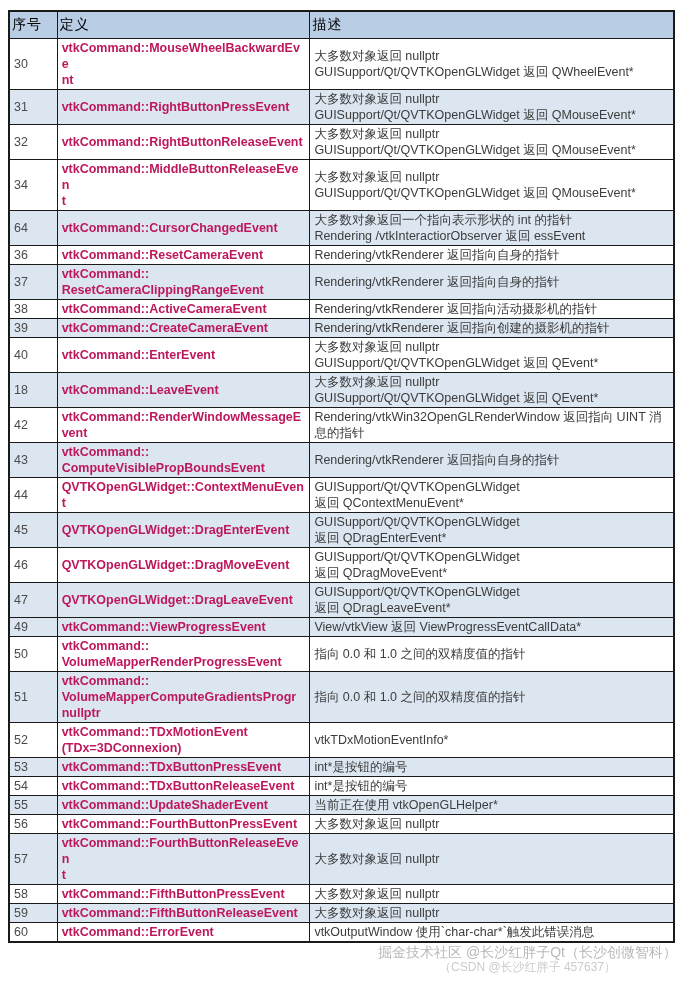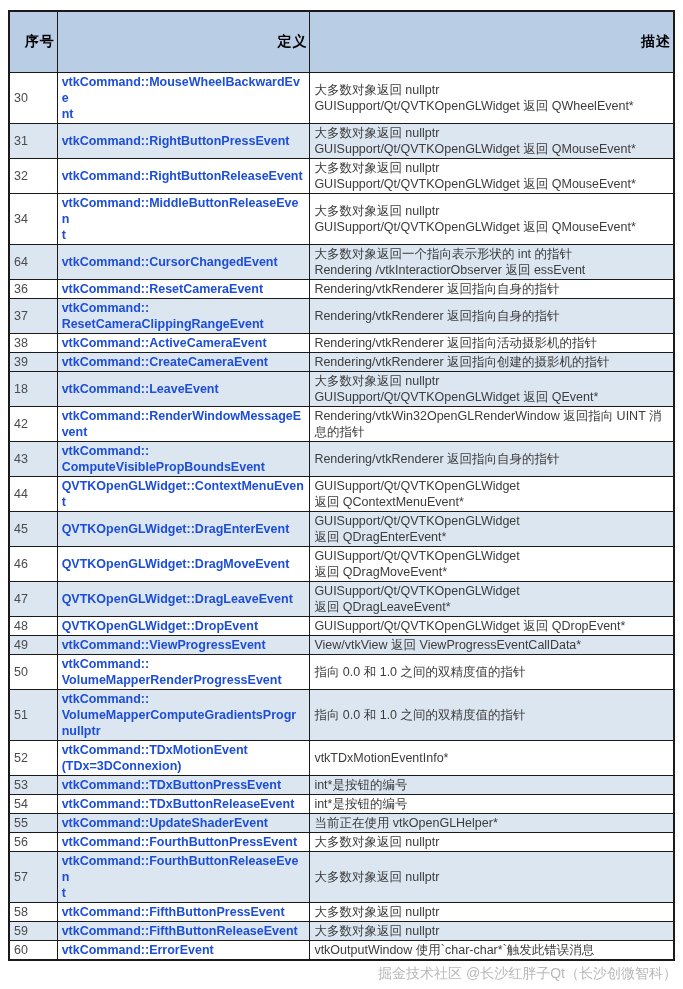--- a/index.html
+++ b/index.html
@@ -18,41 +18,41 @@
   table.events th, table.events td{
     border:1px solid var(--border,#1a1a1a);
     vertical-align:middle;
     overflow:hidden;
   }
   col.c-num{width:48px;}
   col.c-def{width:252px;}
   col.c-desc{width:363px;}
   th.hdr{
     background:var(--header-bg,#b9cde5);
-    font-weight:bold;color:#000;
-    font-size:14px;padding:21px 2px;text-align:right;
+    font-weight:normal;color:#000;
+    font-size:14px;padding:4px 2px;text-align:left;
     letter-spacing:1px;
   }
   tr.row td{padding:1px 4px;}
   tr.row.alt td{background:var(--row-alt-bg,#dce6f1);}
   td.num{
     color:#4a4a4a;font-size:12.5px;line-height:16px;
   }
   td.def{
-    font-weight:bold;color:#1d4ed8;font-size:12.5px;line-height:16px;
+    font-weight:bold;color:#be185d;font-size:12.5px;line-height:16px;
     word-break:break-all;
   }
   td.desc{
     color:#3c3c3c;font-size:12.5px;line-height:16px;
     word-break:break-all;
   }
   td .line{min-height:16px;}
   .watermark{
     position:absolute;
-    right:6px;bottom:8px;
+    right:6px;bottom:14px;
     text-align:center;
     color:rgba(125,125,125,0.55);
     pointer-events:none;
     z-index:5;
     white-space:nowrap;
   }
   .watermark .wm1{font-size:14px;line-height:16px;}
   .watermark .wm2{font-size:12px;line-height:15px;color:rgba(140,140,140,0.45);}
 </style>
 </head>
@@ -155,20 +155,30 @@
         </tr>
         <tr class="row alt">
           <td class="num">39</td>
           <td class="def">
             <div class="line">vtkCommand::CreateCameraEvent</div>
           </td>
           <td class="desc">
             <div class="line">Rendering/vtkRenderer 返回指向创建的摄影机的指针</div>
           </td>
         </tr>
+        <tr class="row">
+          <td class="num">40</td>
+          <td class="def">
+            <div class="line">vtkCommand::EnterEvent</div>
+          </td>
+          <td class="desc">
+            <div class="line">大多数对象返回 nullptr</div>
+            <div class="line">GUISupport/Qt/QVTKOpenGLWidget 返回 QEvent*</div>
+          </td>
+        </tr>
         <tr class="row alt">
           <td class="num">18</td>
           <td class="def">
             <div class="line">vtkCommand::LeaveEvent</div>
           </td>
           <td class="desc">
             <div class="line">大多数对象返回 nullptr</div>
             <div class="line">GUISupport/Qt/QVTKOpenGLWidget 返回 QEvent*</div>
           </td>
         </tr>
@@ -225,29 +235,20 @@
           </td>
         </tr>
         <tr class="row alt">
           <td class="num">47</td>
           <td class="def">
             <div class="line">QVTKOpenGLWidget::DragLeaveEvent</div>
           </td>
           <td class="desc">
             <div class="line">GUISupport/Qt/QVTKOpenGLWidget</div>
             <div class="line">返回  QDragLeaveEvent*</div>
-          </td>
-        </tr>
-        <tr class="row">
-          <td class="num">48</td>
-          <td class="def">
-            <div class="line">QVTKOpenGLWidget::DropEvent</div>
-          </td>
-          <td class="desc">
-            <div class="line">GUISupport/Qt/QVTKOpenGLWidget  返回  QDropEvent*</div>
           </td>
         </tr>
         <tr class="row alt">
           <td class="num">49</td>
           <td class="def">
             <div class="line">vtkCommand::ViewProgressEvent</div>
           </td>
           <td class="desc">
             <div class="line">View/vtkView 返回 ViewProgressEventCallData*</div>
           </td>
@@ -354,14 +355,15 @@
           </td>
           <td class="desc">
             <div class="line">vtkOutputWindow 使用`char-char*`触发此错误消息</div>
           </td>
         </tr>
       </tbody>
   </table>
 
   <div class="watermark">
     <div class="wm1">掘金技术社区 @长沙红胖子Qt（长沙创微智科）</div>
+    <div class="wm2">（CSDN @长沙红胖子 457637）</div>
   </div>
 </div>
 
 </body></html>

